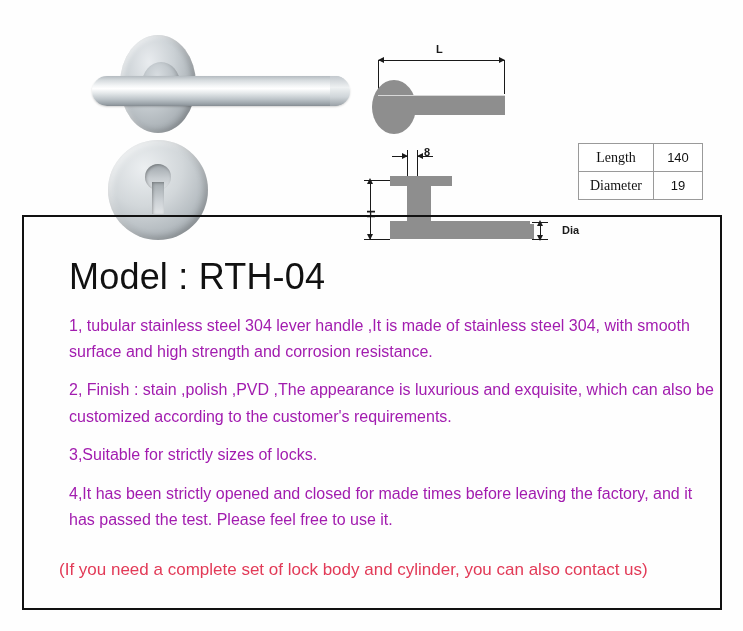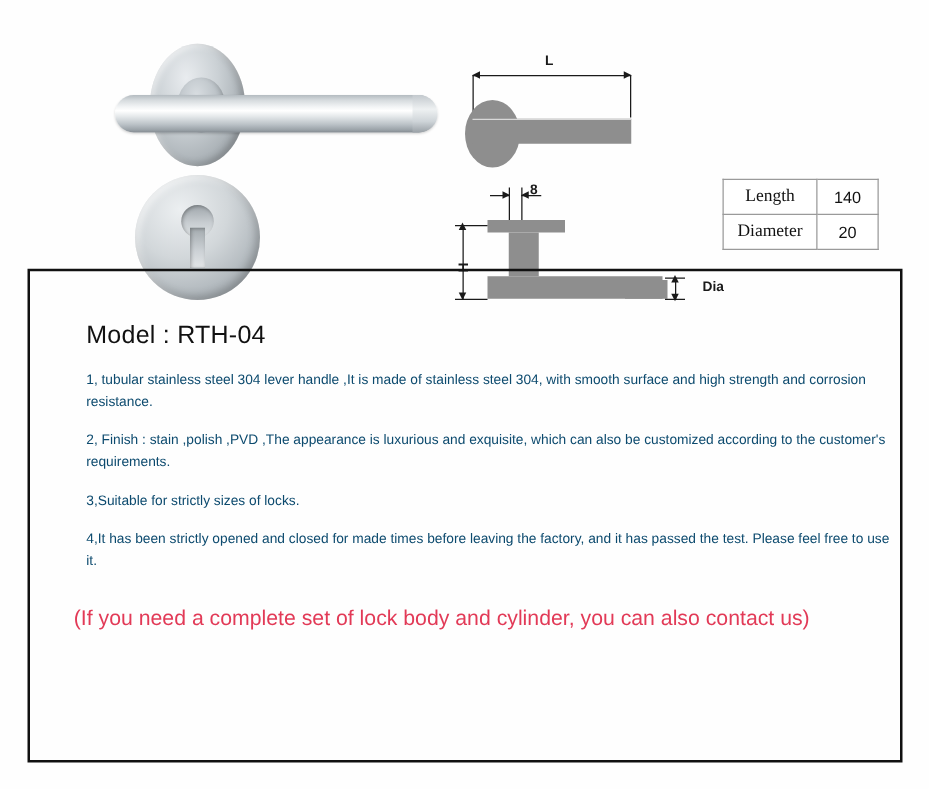--- a/index.html
+++ b/index.html
@@ -201,30 +201,30 @@
     box-sizing: border-box;
   }
   .desc-inner {
     position: absolute;
     left: 45px;
     top: 40px;
     width: 645px;
   }
   .model-title {
     font-family: "Liberation Sans", sans-serif;
-    font-size: 20px;
+    font-size: 36px;
     color: #111111;
     letter-spacing: 0.2px;
     margin: 0 0 16px 0;
     line-height: 1.1;
   }
   .desc-para {
     font-family: "Liberation Sans", sans-serif;
-    font-size: 11px;
-    color: #0c4a6e;
+    font-size: 16px;
+    color: #a21caf;
     line-height: 1.65;
     margin: 0 0 12px 0;
   }
   .contact-note {
     font-family: "Liberation Sans", sans-serif;
     font-size: 17px;
     color: #e23a57;
     line-height: 1.5;
     margin: 24px 0 0 -10px;
   }
@@ -294,21 +294,21 @@
   </div>
 
   <table class="spec-table">
     <tbody>
       <tr>
         <td class="spec-name">Length</td>
         <td class="spec-value">140</td>
       </tr>
       <tr>
         <td class="spec-name">Diameter</td>
-        <td class="spec-value">20</td>
+        <td class="spec-value">19</td>
       </tr>
     </tbody>
   </table>
 
   <div class="desc-box">
     <div class="desc-inner">
       <div class="model-title">Model : RTH-04</div>
       <p class="desc-para">1, tubular stainless steel 304 lever handle ,It is made of stainless steel 304, with smooth surface and high strength and corrosion resistance.</p>
       <p class="desc-para">2, Finish : stain ,polish ,PVD ,The appearance is luxurious and exquisite, which can also be customized according to the customer's requirements.</p>
       <p class="desc-para">3,Suitable for strictly sizes of locks.</p>

